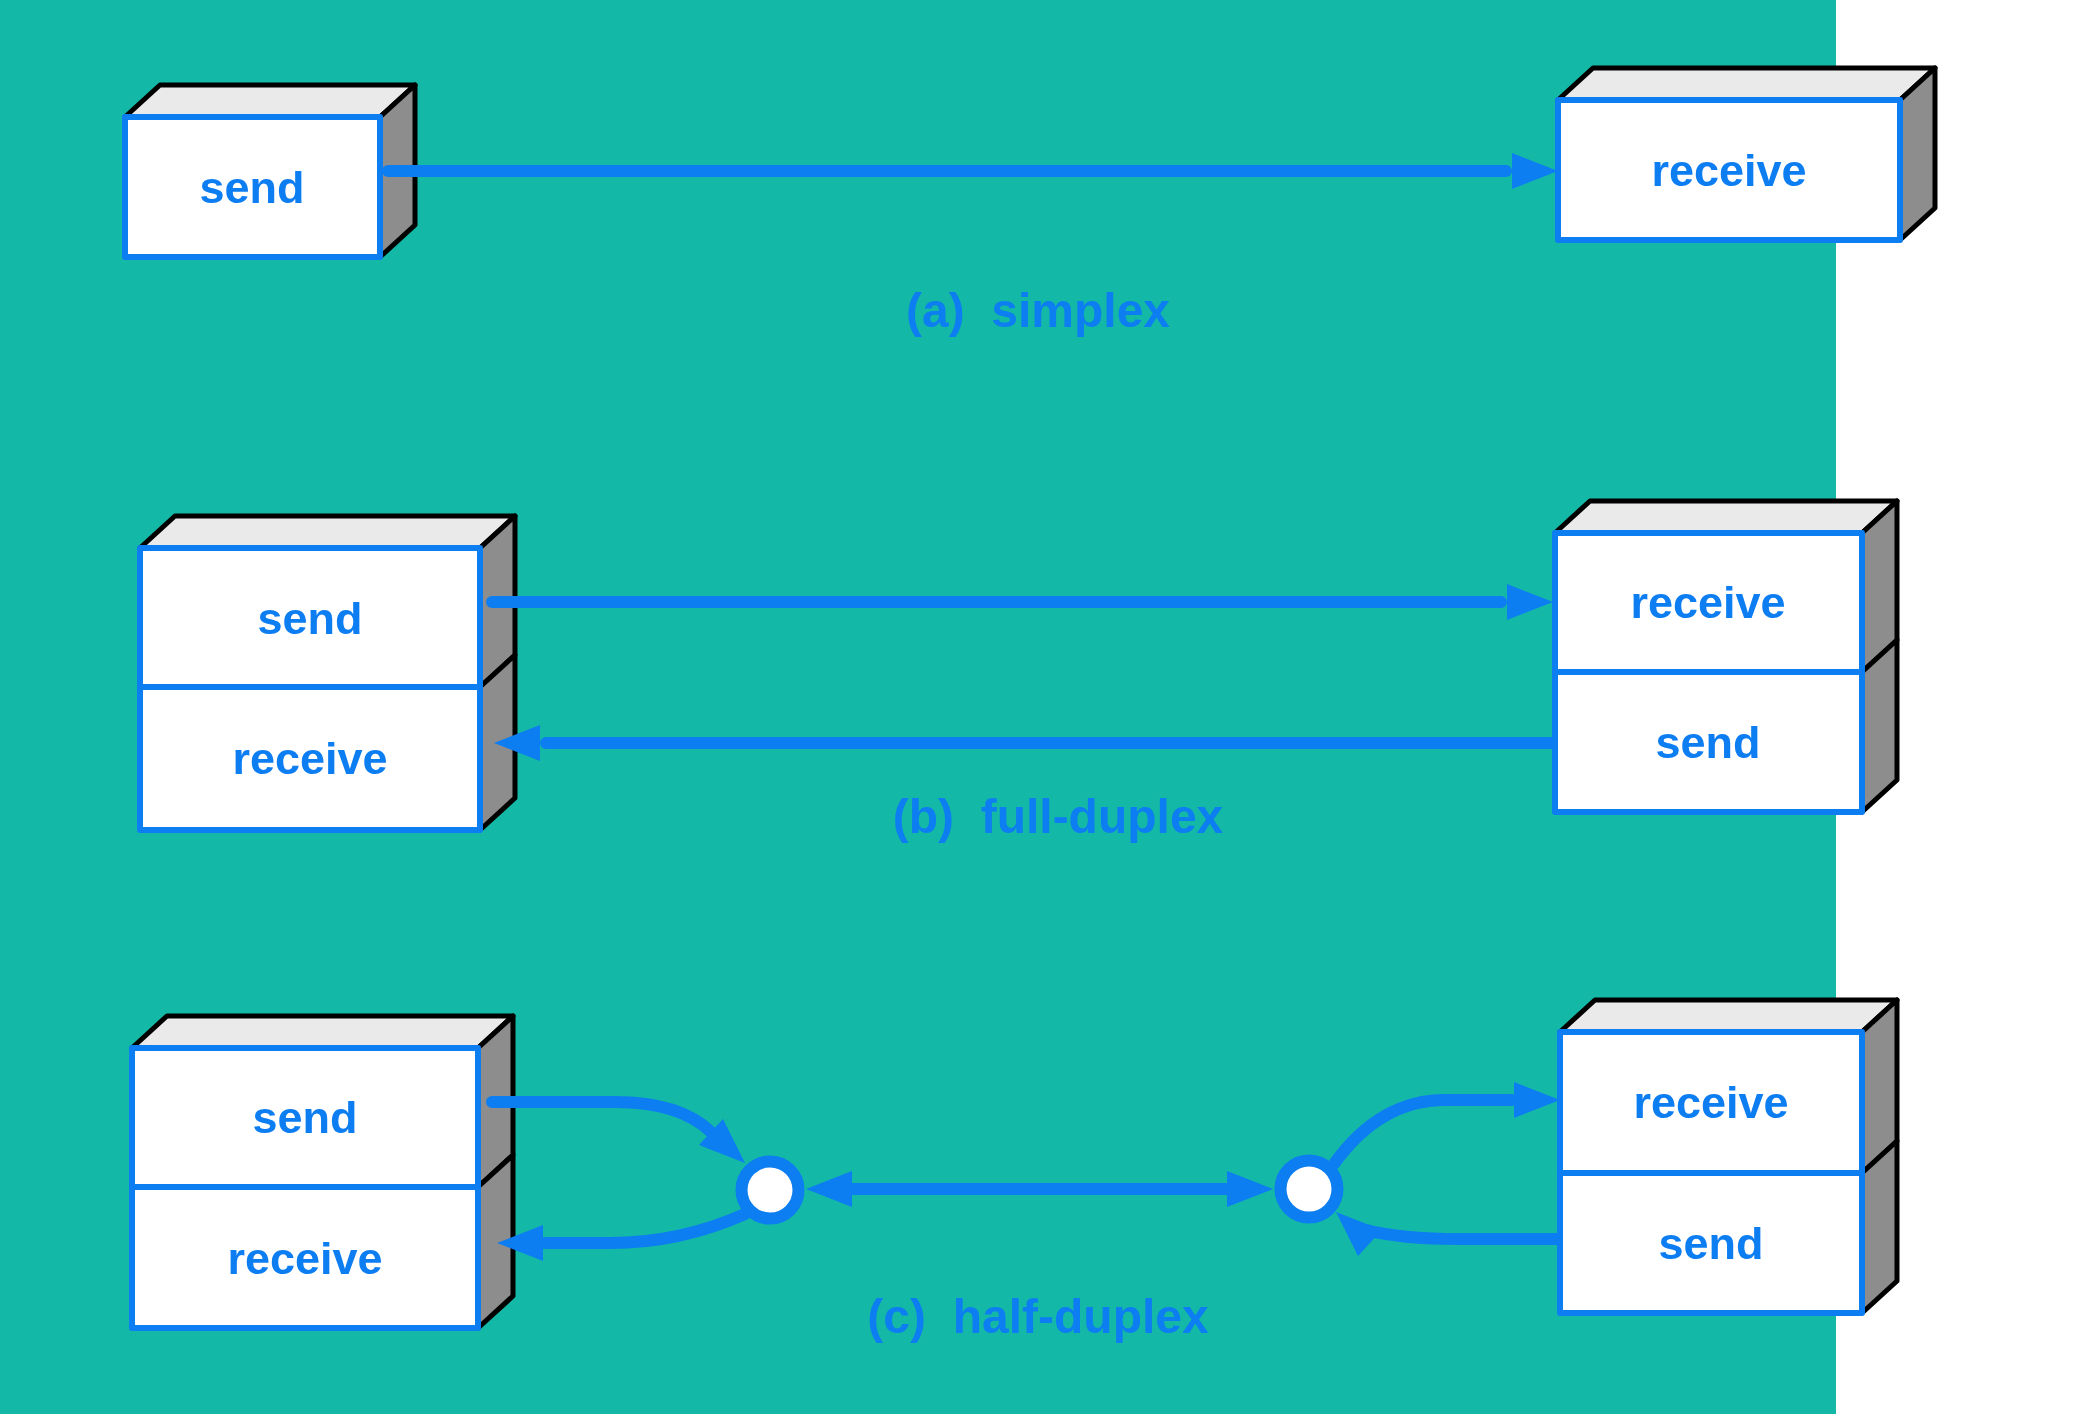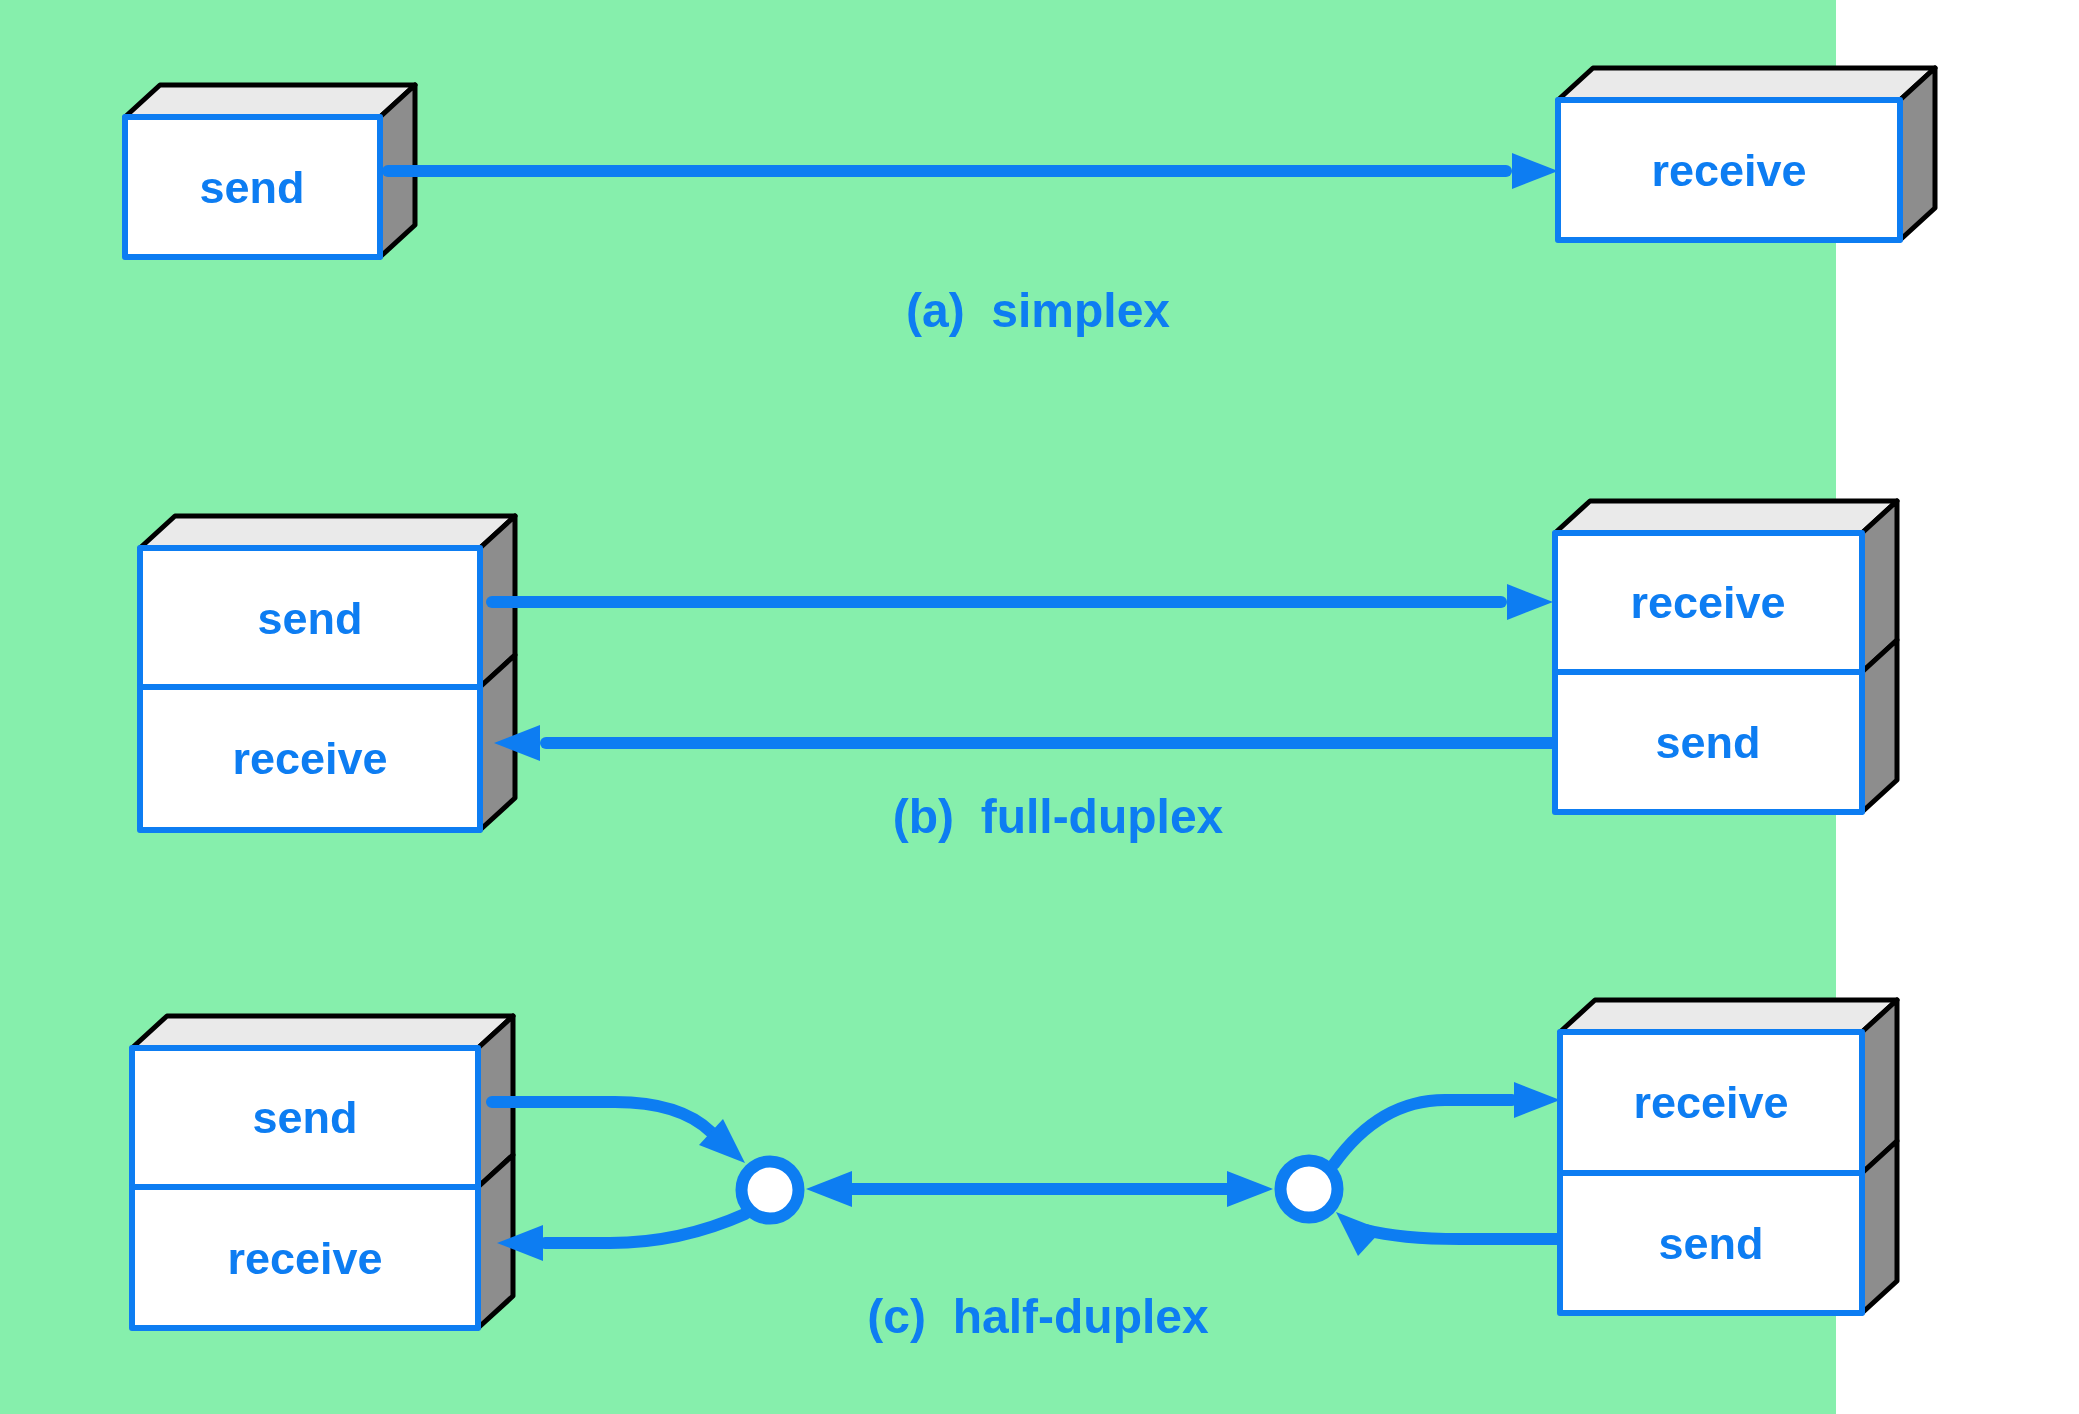--- a/index.html
+++ b/index.html
@@ -3,21 +3,21 @@
 <meta charset="utf-8">
 <style>
   :root{
     --accent:#0d7df2;
     --top-face:#eaeaea;
     --side-face:#8d8d8d;
     --outline:#000000;
     --front-face:#ffffff;
   }
   html,body{margin:0;padding:0;background:#ffffff;}
-  .canvas{width:1836px;height:1414px;position:relative;background:#86efac;}
+  .canvas{width:1836px;height:1414px;position:relative;background:#14b8a6;}
   svg{display:block;}
   .top-face{fill:var(--top-face);stroke:var(--outline);stroke-width:5;stroke-linejoin:round;}
   .side-face{fill:var(--side-face);stroke:var(--outline);stroke-width:5;stroke-linejoin:round;}
   .front-face{fill:var(--front-face);stroke:var(--accent);stroke-width:6;stroke-linejoin:round;}
   .shaft{fill:none;stroke:var(--accent);stroke-width:12;stroke-linecap:round;}
   .head{fill:var(--accent);stroke:none;}
   .junction{fill:#ffffff;stroke:var(--accent);stroke-width:12;}
   text.box-label{
     font-family:"Liberation Sans", sans-serif;
     font-weight:700;font-size:45px;fill:var(--accent);

